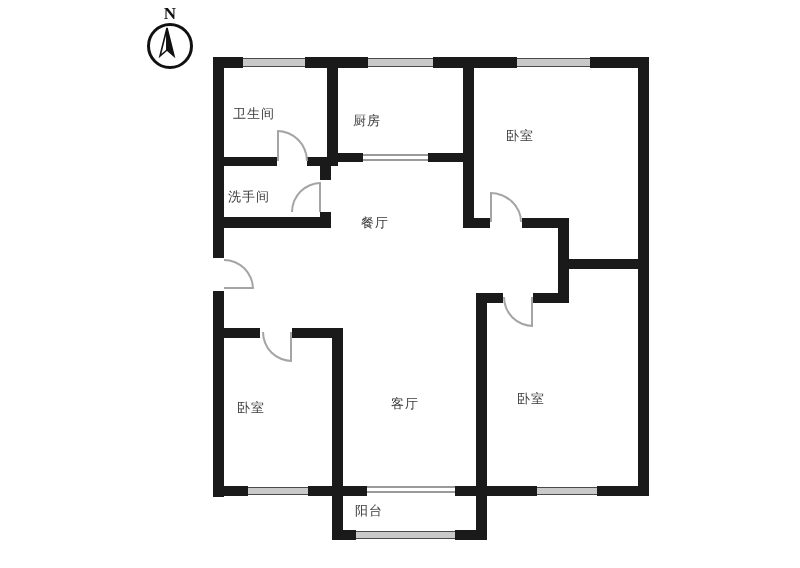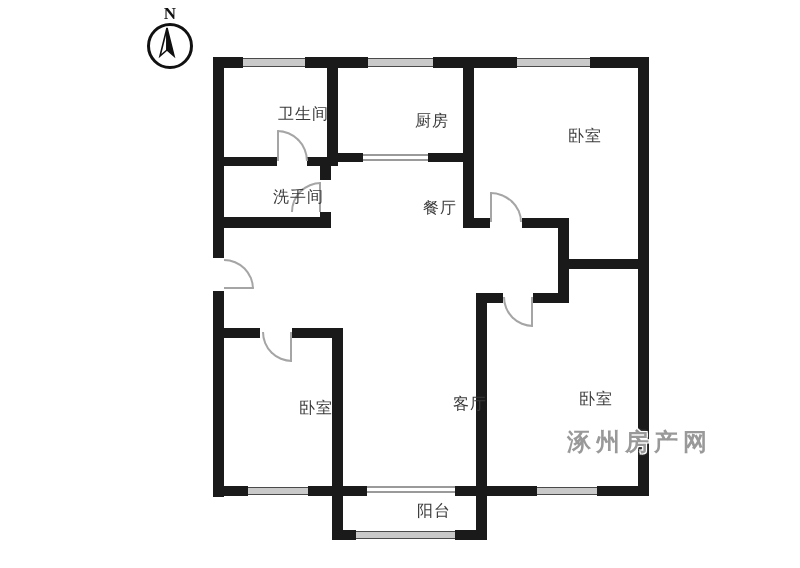--- a/index.html
+++ b/index.html
@@ -11,22 +11,22 @@
        border-top:1px solid #4a4a4a;border-bottom:1px solid #4a4a4a;box-sizing:border-box}
   .slide{position:absolute;background:#fff;box-sizing:border-box;
          border-top:2px solid #9a9a9a;border-bottom:2px solid #9a9a9a}
   .door{position:absolute;box-sizing:border-box;border:0 solid var(--door-arc,#a5a5a5)}
   .arc-tr{border-top-width:2px;border-right-width:2px;border-top-right-radius:100% 100%}
   .arc-tl{border-top-width:2px;border-left-width:2px;border-top-left-radius:100% 100%}
   .arc-bl{border-bottom-width:2px;border-left-width:2px;border-bottom-left-radius:100% 100%}
   .leaf-l{border-left-width:2px}
   .leaf-r{border-right-width:2px}
   .leaf-b{border-bottom-width:2px}
-  .room-label{position:absolute;width:96px;margin-left:-48px;text-align:right;
-              font-size:16px;letter-spacing:1px;color:var(--label,#3a3a3a);line-height:16px}
+  .room-label{position:absolute;width:96px;margin-left:-48px;text-align:left;
+              font-size:13px;letter-spacing:1px;color:var(--label,#3a3a3a);line-height:16px}
   .compass{position:absolute;left:146px;top:5px;width:48px;text-align:center}
   .compass-n{font-family:"Liberation Serif",serif;font-weight:bold;font-size:17px;
              color:#111;line-height:17px}
   .compass-circle{width:40px;height:40px;border:3px solid #111;border-radius:50%;
                   margin:1px auto 0;position:relative;background:#fff}
   .wm-name{position:absolute;top:426px;right:88px;z-index:5;white-space:nowrap;
            font-family:"Liberation Serif",serif;font-weight:bold;font-size:24px;
            letter-spacing:5px;color:var(--watermark,#999);
            text-shadow:-1px -1px 0 #fff,1px -1px 0 #fff,-1px 1px 0 #fff,1px 1px 0 #fff,0 0 3px #fff}
   .wm-url{position:absolute;top:451px;right:32px;z-index:5;white-space:nowrap;
@@ -113,21 +113,20 @@
   <div class="door arc-tl leaf-r" style="left:291px;top:182px;width:30px;height:30px"></div>
   <div class="door arc-tr leaf-b" style="left:224px;top:259px;width:30px;height:30px"></div>
   <div class="door arc-tr leaf-l" style="left:490px;top:192px;width:32px;height:30px"></div>
   <div class="door arc-bl leaf-r" style="left:503px;top:297px;width:30px;height:30px"></div>
   <div class="door arc-bl leaf-r" style="left:262px;top:332px;width:30px;height:30px"></div>
 
   <div class="room-label" style="left:281px;top:106px">卫生间</div>
   <div class="room-label" style="left:401px;top:113px">厨房</div>
   <div class="room-label" style="left:554px;top:128px">卧室</div>
   <div class="room-label" style="left:276px;top:189px">洗手间</div>
-  <div class="room-label" style="left:409px;top:200px">餐厅</div>
+  <div class="room-label" style="left:409px;top:215px">餐厅</div>
   <div class="room-label" style="left:285px;top:400px">卧室</div>
   <div class="room-label" style="left:439px;top:396px">客厅</div>
   <div class="room-label" style="left:565px;top:391px">卧室</div>
   <div class="room-label" style="left:403px;top:503px">阳台</div>
 
-  <div class="wm-name">涿州房产网</div>
 
 </div>
 
 </body></html>

